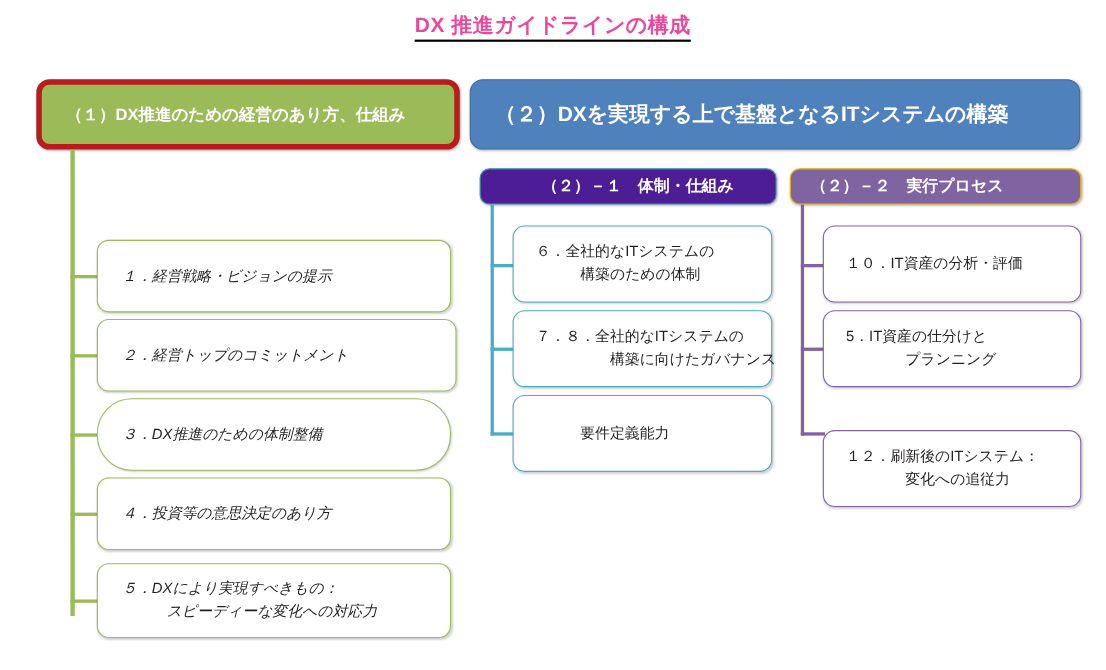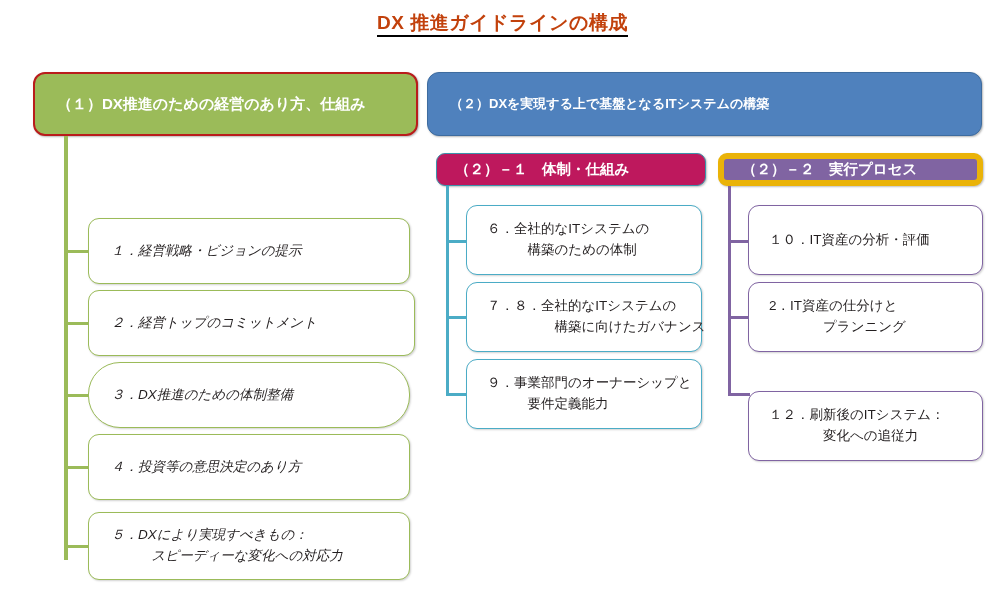--- a/index.html
+++ b/index.html
@@ -22,21 +22,21 @@
   
   .title {
     position: absolute;
     left: 0;
     top: 10px;
     width: 1005px;
     text-align: center;
     font-size: 19px;
     font-weight: bold;
     letter-spacing: 0.5px;
-    color: #c2410c;
+    color: #ec4899;
   }
   .title span {
     border-bottom: 2px solid #000000;
     padding-bottom: 2px;
   }
 
   
   .hdr {
     position: absolute;
     box-sizing: border-box;
@@ -46,61 +46,62 @@
     display: flex;
     align-items: center;
     box-shadow: 1px 1px 2px rgba(0,0,0,0.28);
   }
   .hdr-1 {
     left: 33px;
     top: 72px;
     width: 385px;
     height: 64px;
     background: #9BBB59;
-    border: 2px solid #b91c1c;
+    border: 5px solid #b91c1c;
     font-size: 15px;
     padding-left: 22px;
   }
   .hdr-2 {
     left: 427px;
     top: 72px;
     width: 555px;
     height: 64px;
     background: #4F81BD;
     border: 1px solid #3E6C9F;
-    font-size: 13px;
+    font-size: 19px;
     padding-left: 22px;
   }
   .sub {
     position: absolute;
     box-sizing: border-box;
     border-radius: 9px;
     color: #ffffff;
     font-weight: bold;
     font-size: 14.5px;
     display: flex;
     align-items: center;
     padding-left: 18px;
     box-shadow: 1px 1px 2px rgba(0,0,0,0.25);
   }
   .sub-21 {
     left: 436px;
     top: 153px;
     width: 270px;
     height: 33px;
-    background: #be185d;
+    background: #4c1d95;
     border: 1px solid #3C93AB;
+    justify-content: center;
   }
   .sub-22 {
     left: 718px;
     top: 153px;
     width: 265px;
     height: 33px;
     background: #8064A2;
-    border: 6px solid #eab308;
+    border: 1px solid #eab308;
   }
 
   
   .item {
     position: absolute;
     box-sizing: border-box;
     background: #ffffff;
     border-radius: 11px;
     display: flex;
     align-items: center;
@@ -200,38 +201,37 @@
       </div>
     </div>
     <div class="item" style="left:466px; top:282px; width:236px; height:70px;">
       <div>
         <span class="txt">７．８．全社的なITシステムの</span>
         <span class="txt">　　　　　構築に向けたガバナンス</span>
       </div>
     </div>
     <div class="item" style="left:466px; top:359px; width:236px; height:70px;">
       <div>
-        <span class="txt">９．事業部門のオーナーシップと</span>
         <span class="txt">　　　要件定義能力</span>
       </div>
     </div>
   </div>
 
   <div class="line trunk-purple" style="left:728px; top:186px; width:3px; height:210px;"></div>
   <div class="line trunk-purple" style="left:728px; top:240px; width:22px; height:3px;"></div>
   <div class="line trunk-purple" style="left:728px; top:316px; width:22px; height:3px;"></div>
   <div class="line trunk-purple" style="left:728px; top:393px; width:22px; height:3px;"></div>
 
   <div class="col-right">
     <div class="item" style="left:748px; top:205px; width:235px; height:70px;">
       <span class="txt">１０．IT資産の分析・評価</span>
     </div>
     <div class="item" style="left:748px; top:282px; width:235px; height:70px;">
       <div>
-        <span class="txt">2．IT資産の仕分けと</span>
+        <span class="txt">5．IT資産の仕分けと</span>
         <span class="txt">　　　　プランニング</span>
       </div>
     </div>
     <div class="item" style="left:748px; top:359px; width:235px; height:70px;margin-top:32px;">
       <div>
         <span class="txt">１２．刷新後のITシステム：</span>
         <span class="txt">　　　　変化への追従力</span>
       </div>
     </div>
   </div>

